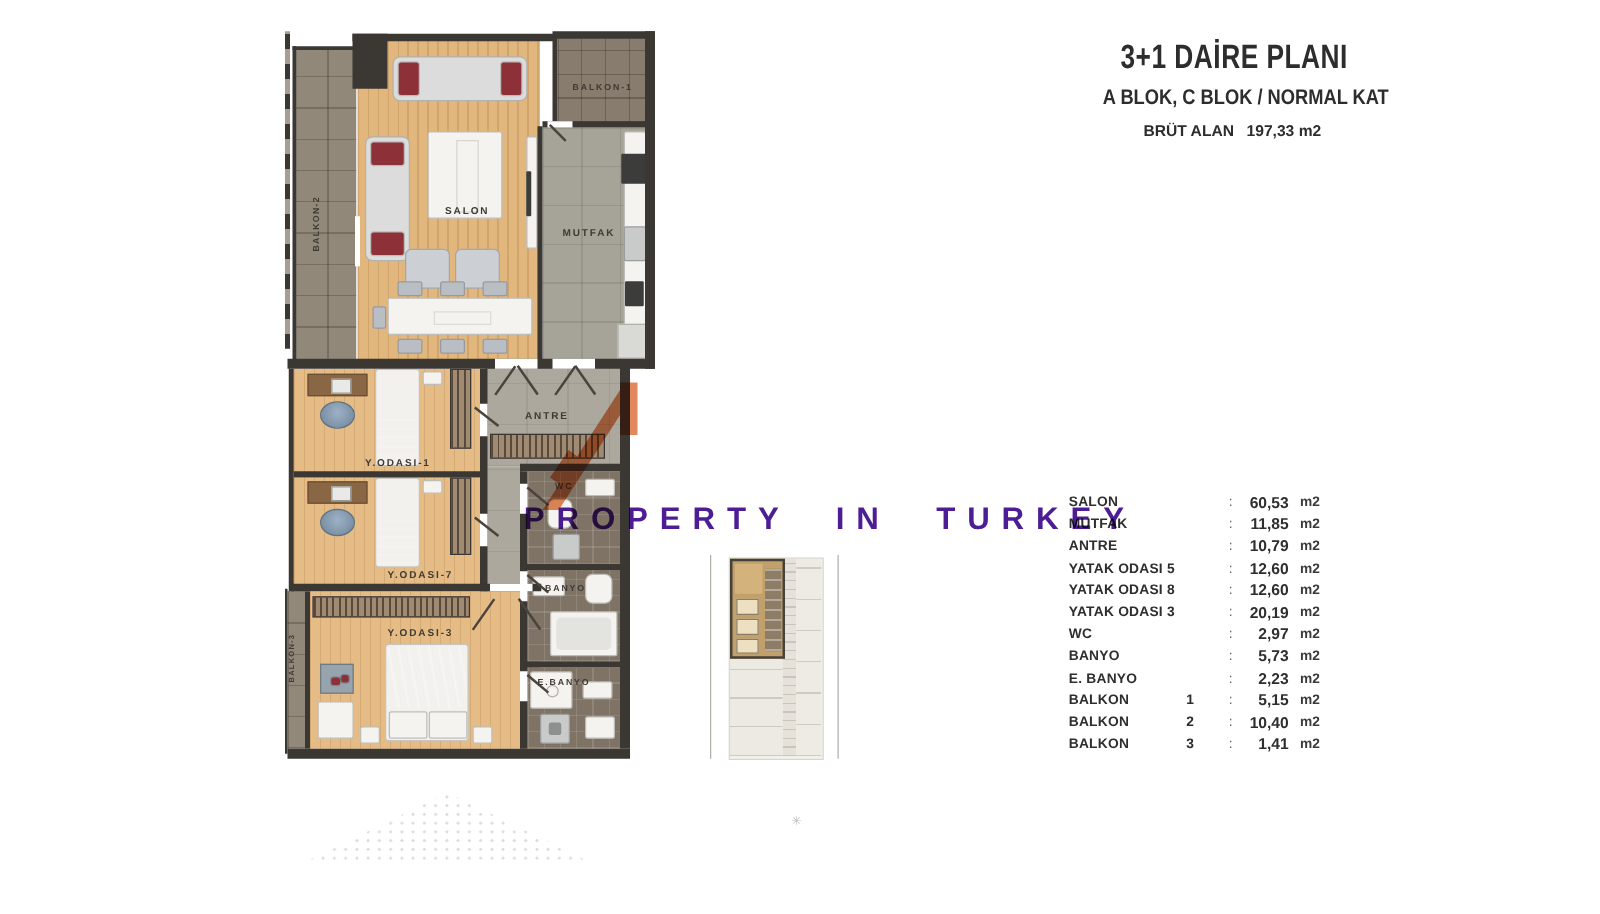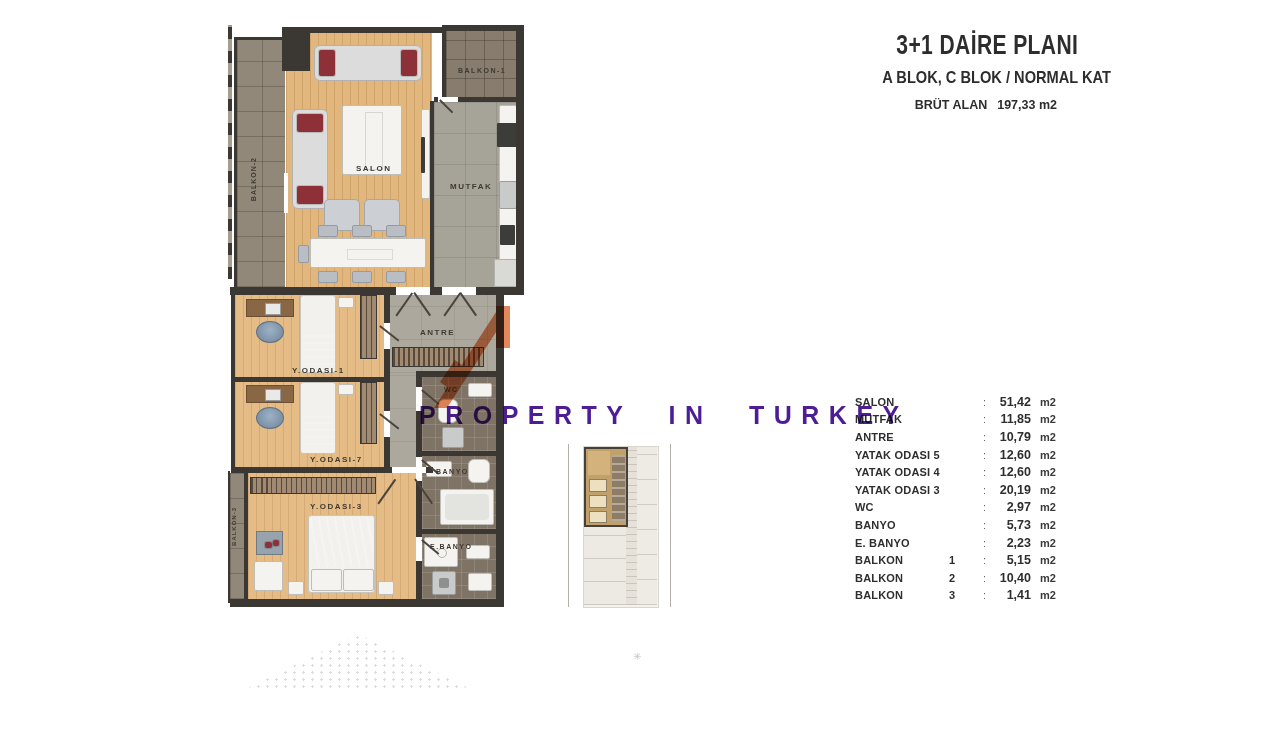--- a/index.html
+++ b/index.html
@@ -265,21 +265,21 @@
     <div class="t3">
       <span>BRÜT ALAN</span><span class="sp"></span><span>197,33 m2</span>
     </div>
   </div>
 
   <div class="atable">
     <div class="arow">
         <span class="tl">SALON</span>
         <span class="tn"></span>
         <span class="tc">:</span>
-        <span class="tv">51,42</span>
+        <span class="tv">60,53</span>
         <span class="tu">m2</span>
       </div>
     <div class="arow">
         <span class="tl">MUTFAK</span>
         <span class="tn"></span>
         <span class="tc">:</span>
         <span class="tv">11,85</span>
         <span class="tu">m2</span>
       </div>
     <div class="arow">
@@ -290,21 +290,21 @@
         <span class="tu">m2</span>
       </div>
     <div class="arow">
         <span class="tl">YATAK ODASI 5</span>
         <span class="tn"></span>
         <span class="tc">:</span>
         <span class="tv">12,60</span>
         <span class="tu">m2</span>
       </div>
     <div class="arow">
-        <span class="tl">YATAK ODASI 4</span>
+        <span class="tl">YATAK ODASI 8</span>
         <span class="tn"></span>
         <span class="tc">:</span>
         <span class="tv">12,60</span>
         <span class="tu">m2</span>
       </div>
     <div class="arow">
         <span class="tl">YATAK ODASI 3</span>
         <span class="tn"></span>
         <span class="tc">:</span>
         <span class="tv">20,19</span>

